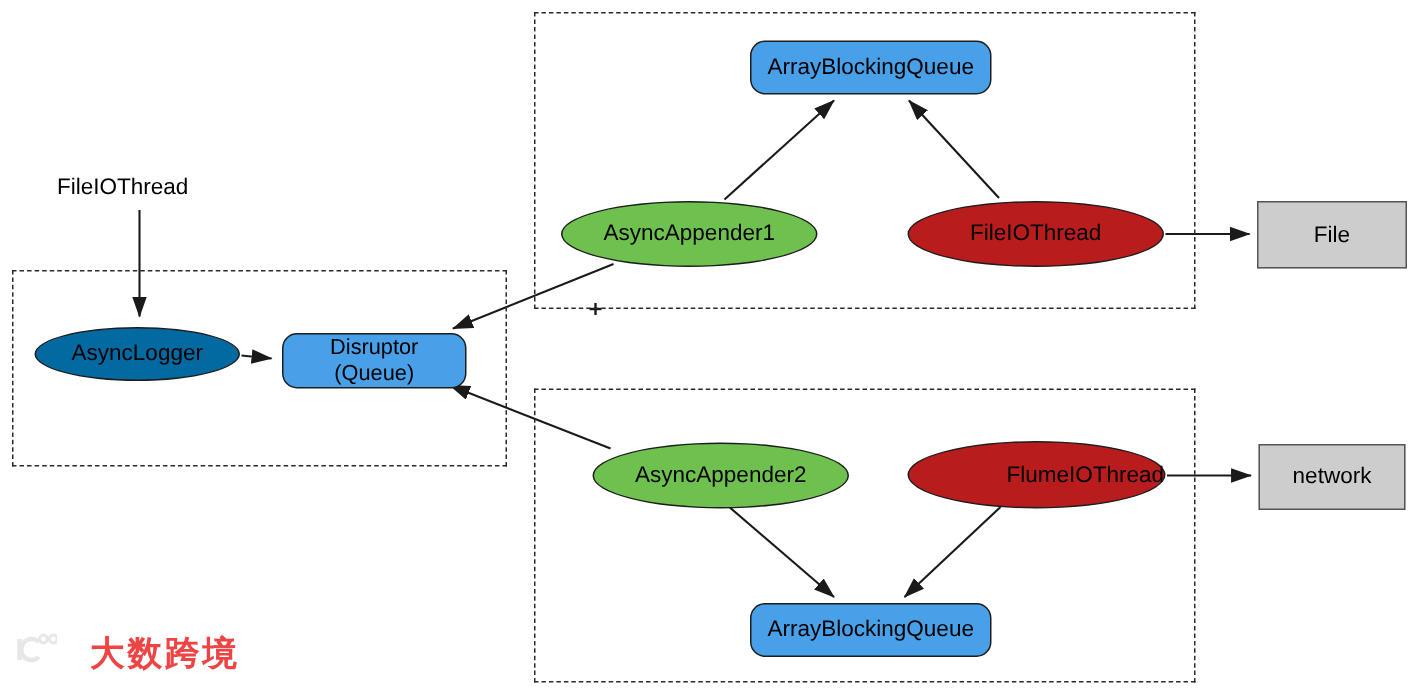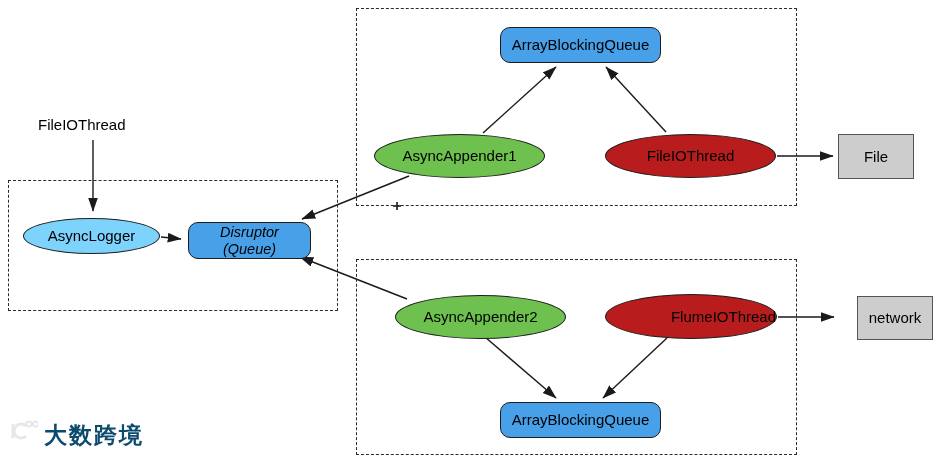--- a/index.html
+++ b/index.html
@@ -11,30 +11,30 @@
   .group-box{
     position:absolute;border:1.5px dashed #2a2a2a;box-sizing:border-box;background:transparent;
   }
   .node{
     position:absolute;display:flex;align-items:center;justify-content:center;
     box-sizing:border-box;border:1.4px solid #1d1d1d;font-size:15px;text-align:center;
     line-height:1.15;
   }
   .ellipse{border-radius:50%;}
   .rounded{border-radius:10px;}
-  .teal{background:#7dd3fc;}
+  .teal{background:#0369a1;}
   .blue{background:#47A0E8;}
   .green{background:#6EC14E;justify-content:center;}
   .slate{background:#b91c1c;}
   .graybox{background:#CDCDCD;border-color:#555;}
-  .pre{white-space:pre-line;font-style:italic;}
+  .pre{white-space:pre-line;}
   .free-label{position:absolute;font-size:15px;}
   .watermark{
-    position:absolute;left:8px;top:420px;display:flex;align-items:flex-start;gap:6px;
-    color:#0c4a6e;font-size:23px;font-weight:bold;letter-spacing:2px;user-select:none;
+    position:absolute;left:8px;top:420px;display:flex;align-items:center;gap:22px;
+    color:#ef4444;font-size:23px;font-weight:bold;letter-spacing:2px;user-select:none;
   }
   .wm-logo{display:inline-block;}
 </style>
 </head>
 <body>
 
 <div class="canvas">
 
   <svg class="edges" width="949" height="459" viewBox="0 0 949 459">
     <defs>
@@ -78,37 +78,37 @@
   </div>
 
   <div class="node ellipse green" style="left:374px;top:134px;width:171px;height:44px;">
     <span>AsyncAppender1</span>
   </div>
 
   <div class="node ellipse slate" style="left:605px;top:134px;width:171px;height:44px;">
     <span>FileIOThread</span>
   </div>
 
-  <div class="node graybox" style="left:838px;top:134px;width:76px;height:45px;">
+  <div class="node graybox" style="left:838px;top:134px;width:100px;height:45px;">
     <span>File</span>
   </div>
 
   <div class="node ellipse green" style="left:395px;top:295px;width:171px;height:44px;">
     <span>AsyncAppender2</span>
   </div>
 
   <div class="node ellipse slate" style="left:605px;top:294px;width:172px;height:45px;justify-content:flex-end;">
     <span>FlumeIOThread</span>
   </div>
 
   <div class="node rounded blue" style="left:500px;top:402px;width:161px;height:36px;">
     <span>ArrayBlockingQueue</span>
   </div>
 
-  <div class="node graybox" style="left:839px;top:296px;width:76px;height:44px;margin-left:18px;">
+  <div class="node graybox" style="left:839px;top:296px;width:98px;height:44px;">
     <span>network</span>
   </div>
 
   <div class="watermark">
     <span class="wm-logo">
       <svg width="30" height="22" viewBox="0 0 30 22">
         <path d="M5 4 L5 18" stroke="#e7e7e7" stroke-width="3" fill="none"></path>
         <path d="M18 6 A7 7 0 1 0 18 16" stroke="#e7e7e7" stroke-width="3" fill="none"></path>
         <circle cx="21" cy="4" r="2.6" stroke="#e7e7e7" stroke-width="2" fill="none"></circle>
         <circle cx="27.5" cy="4" r="2.6" stroke="#e7e7e7" stroke-width="2" fill="none"></circle>

